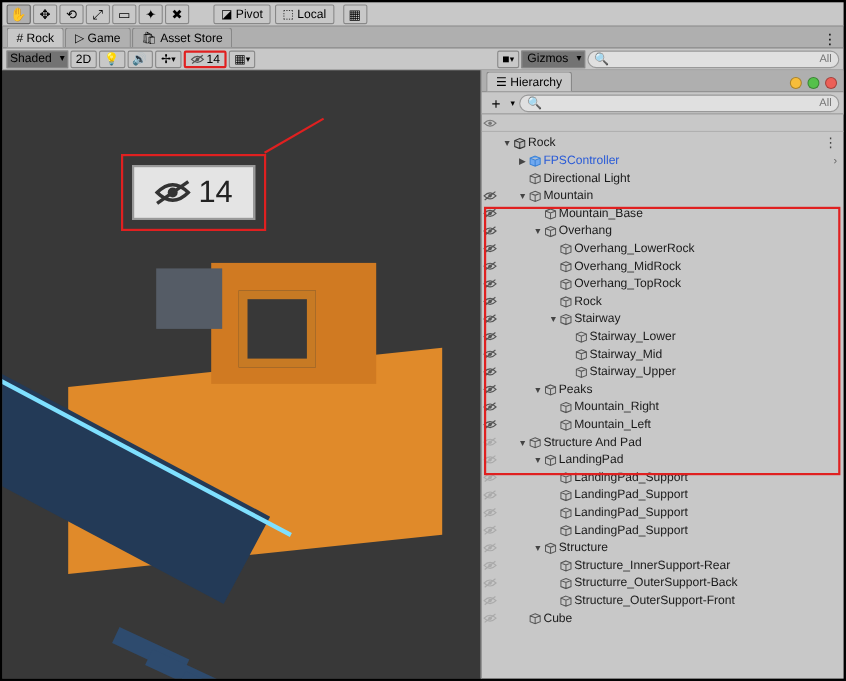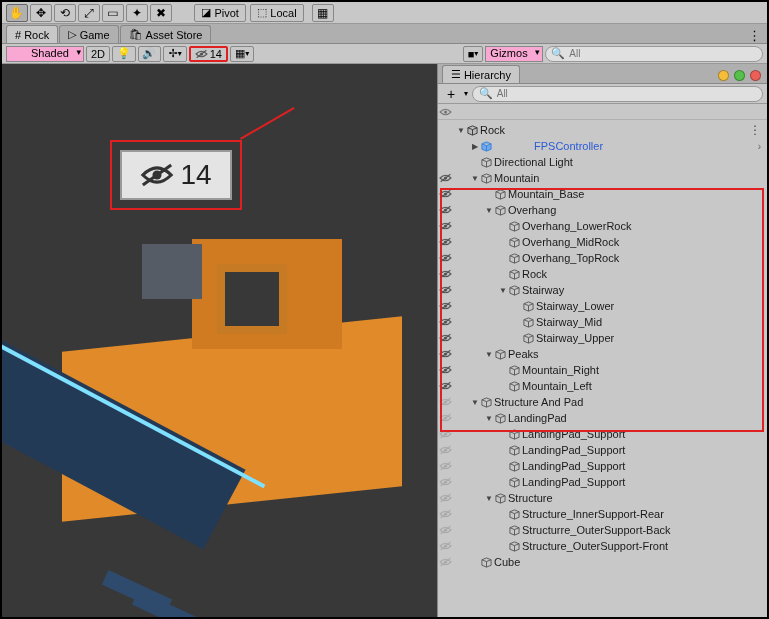--- a/index.html
+++ b/index.html
@@ -12,28 +12,28 @@
   .pivot-btn, .local-btn { height: 18px; padding: 0 6px; background: #c8c8c8; border: 1px solid #888; border-radius: 2px; display: flex; align-items: center; gap: 3px; margin-left: 2px; cursor: pointer; }
 
   
   .tabrow { height: 20px; background: #aFaFaF; display: flex; align-items: flex-end; padding-left: 4px; border-bottom: 1px solid #888; }
   .tab { height: 18px; padding: 0 8px; background: #c8c8c8; border: 1px solid #888; border-bottom: none; border-radius: 3px 3px 0 0; display: flex; align-items: center; gap: 3px; margin-right: 1px; cursor: pointer; }
   .tab.inactive { background: #b0b0b0; }
   .tabrow .menu-btn { margin-left: auto; margin-right: 6px; font-size: 13px; cursor: pointer; }
 
   
   .scene-toolbar { height: 20px; background: #c8c8c8; display: flex; align-items: center; padding: 0 4px; gap: 2px; border-bottom: 1px solid #999; }
-  .shaded-dd { height: 16px; padding: 0 14px 0 24px; background: #f9a8d4; border: 1px solid #888; position: relative; cursor: pointer; }
+  .shaded-dd { height: 16px; padding: 0 14px 0 2px; background: #737373; border: 1px solid #888; position: relative; cursor: pointer; }
   .shaded-dd::after { content: "▾"; position: absolute; right: 2px; top: 0; font-size: 9px; }
   .mini-btn { height: 16px; padding: 0 4px; min-width: 18px; background: #c8c8c8; border: 1px solid #888; border-radius: 2px; display: flex; align-items: center; justify-content: flex-start; font-size: 10px; cursor: pointer; }
   .hidden-pill { height: 16px; padding: 0 4px; background: #c8c8c8; border: 1px solid #888; border-radius: 2px; display: flex; align-items: center; gap: 2px; cursor: pointer; }
   .red-box { border: 2px solid #e02020 !important; }
   .spacer { flex: 1; }
   .search-pill { height: 16px; flex: 1; background: #e0e0e0; border: 1px solid #999; border-radius: 8px; display: flex; align-items: center; padding: 0 6px; gap: 4px; }
-  .search-pill input { border: none; background: transparent; outline: none; width: 100%; font-size: 10px; }
+  .search-pill input { border: none; background: transparent; outline: none; width: 100%; font-size: 10px; text-align: right; }
 
   
   .main { display: flex; height: calc(100% - 62px); }
   .viewport { flex: 1; background: #383838; position: relative; overflow: hidden; }
   .hierarchy-panel { width: 330px; background: #c8c8c8; border-left: 1px solid #888; display: flex; flex-direction: column; position: relative; }
 
   
   .art { position: absolute; }
   .orange-slab { left: 60px; top: 270px; width: 340px; height: 170px; background: #e08a2a; transform: skewY(-6deg); }
   .orange-wall { left: 190px; top: 175px; width: 150px; height: 110px; background: #d07a22; }
@@ -63,21 +63,21 @@
 
   
   .tree { flex: 1; overflow: auto; position: relative; padding-top: 2px; }
   .row { height: 16px; display: flex; align-items: center; white-space: nowrap; cursor: pointer; }
   .row .eye { width: 14px; display: flex; justify-content: center; color: #555; font-size: 10px; }
   .row .eye.faded { color: #999; }
   .row .fold { width: 10px; display: inline-flex; justify-content: center; font-size: 8px; color: #444; }
   .row .cube { width: 12px; height: 12px; margin-right: 2px; display: inline-flex; align-items: center; justify-content: center; }
   .row .cube svg { width: 11px; height: 11px; }
   .row .lbl { color: #1a1a1a; }
-  .row .lbl.blue { color: #2a5bd7; margin-left: 40px; }
+  .row .lbl.blue { color: #2a5bd7; }
   .row .chev { margin-left: auto; margin-right: 6px; color: #666; font-size: 10px; }
   .row .dots { margin-left: auto; margin-right: 6px; font-size: 12px; color: #444; cursor: pointer; }
   .tree-redbox { position: absolute; left: 2px; top: 68px; width: 324px; height: 244px; border: 2px solid #e02020; pointer-events: none; }
 
   
   .eyeoff { width: 13px; height: 10px; }
 
   .top-eye-col { width: 14px; height: 16px; display: flex; align-items: center; justify-content: center; color: #666; font-size: 11px; margin-right: 2px; }
 </style>
 </head>

